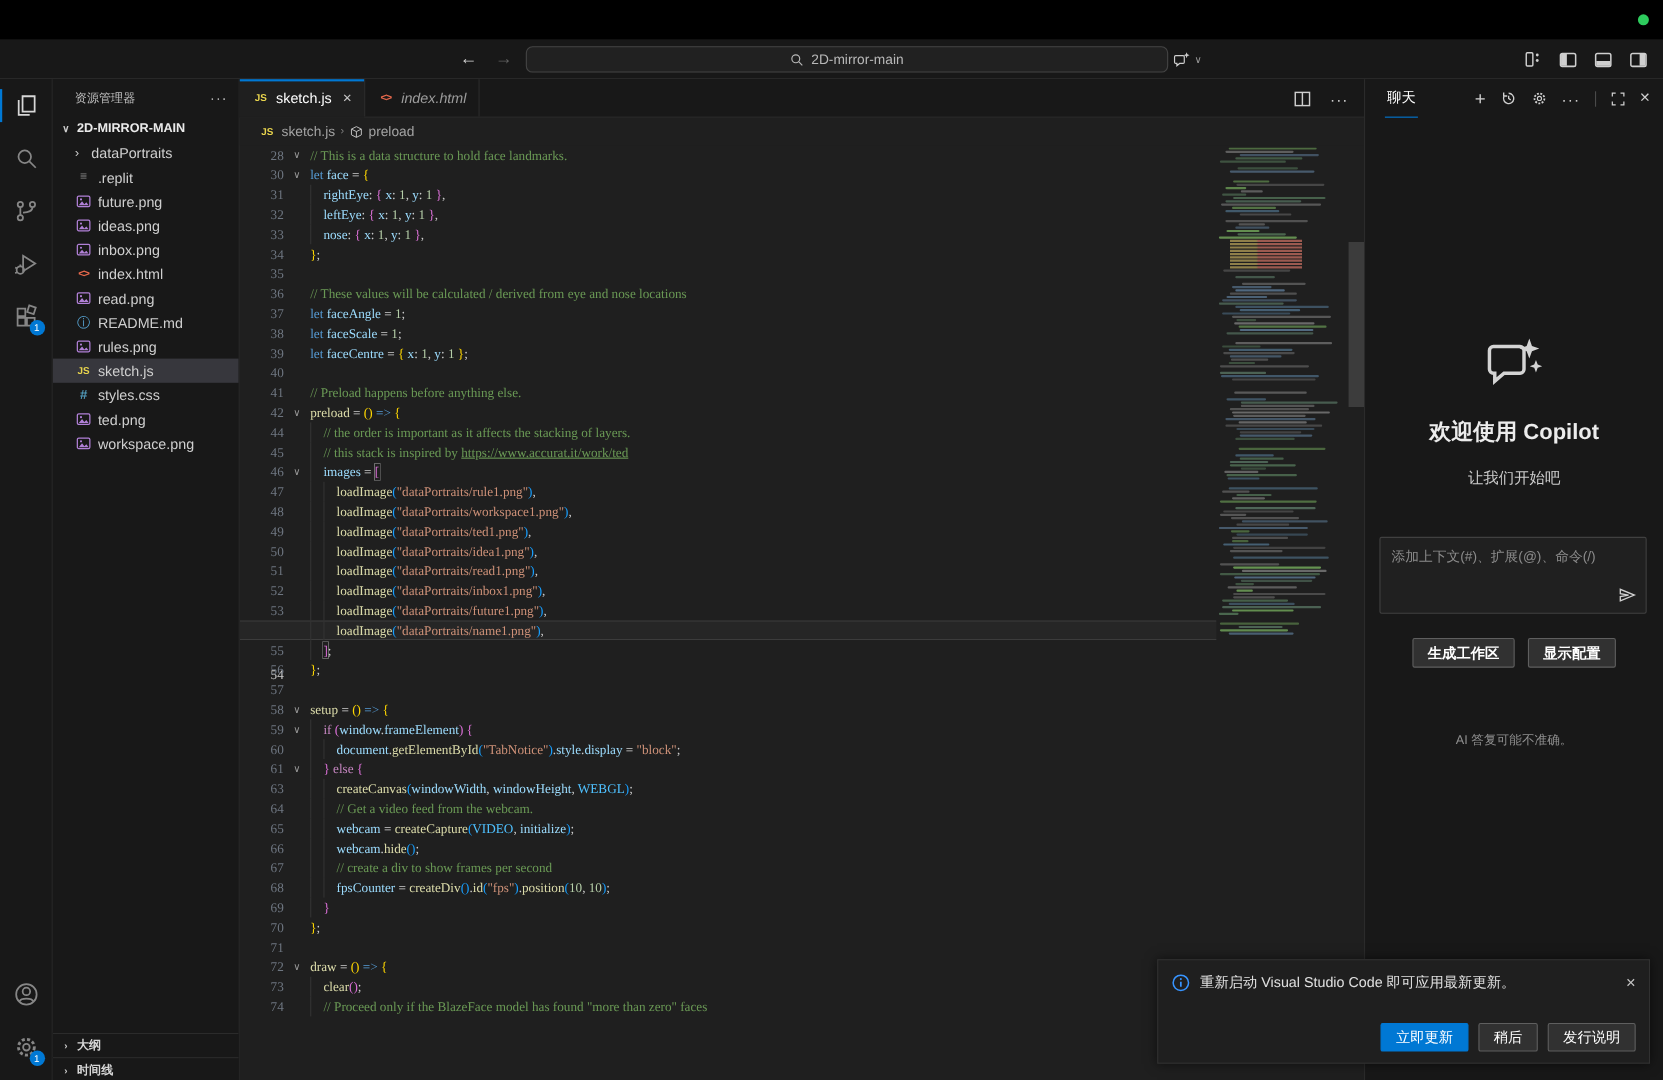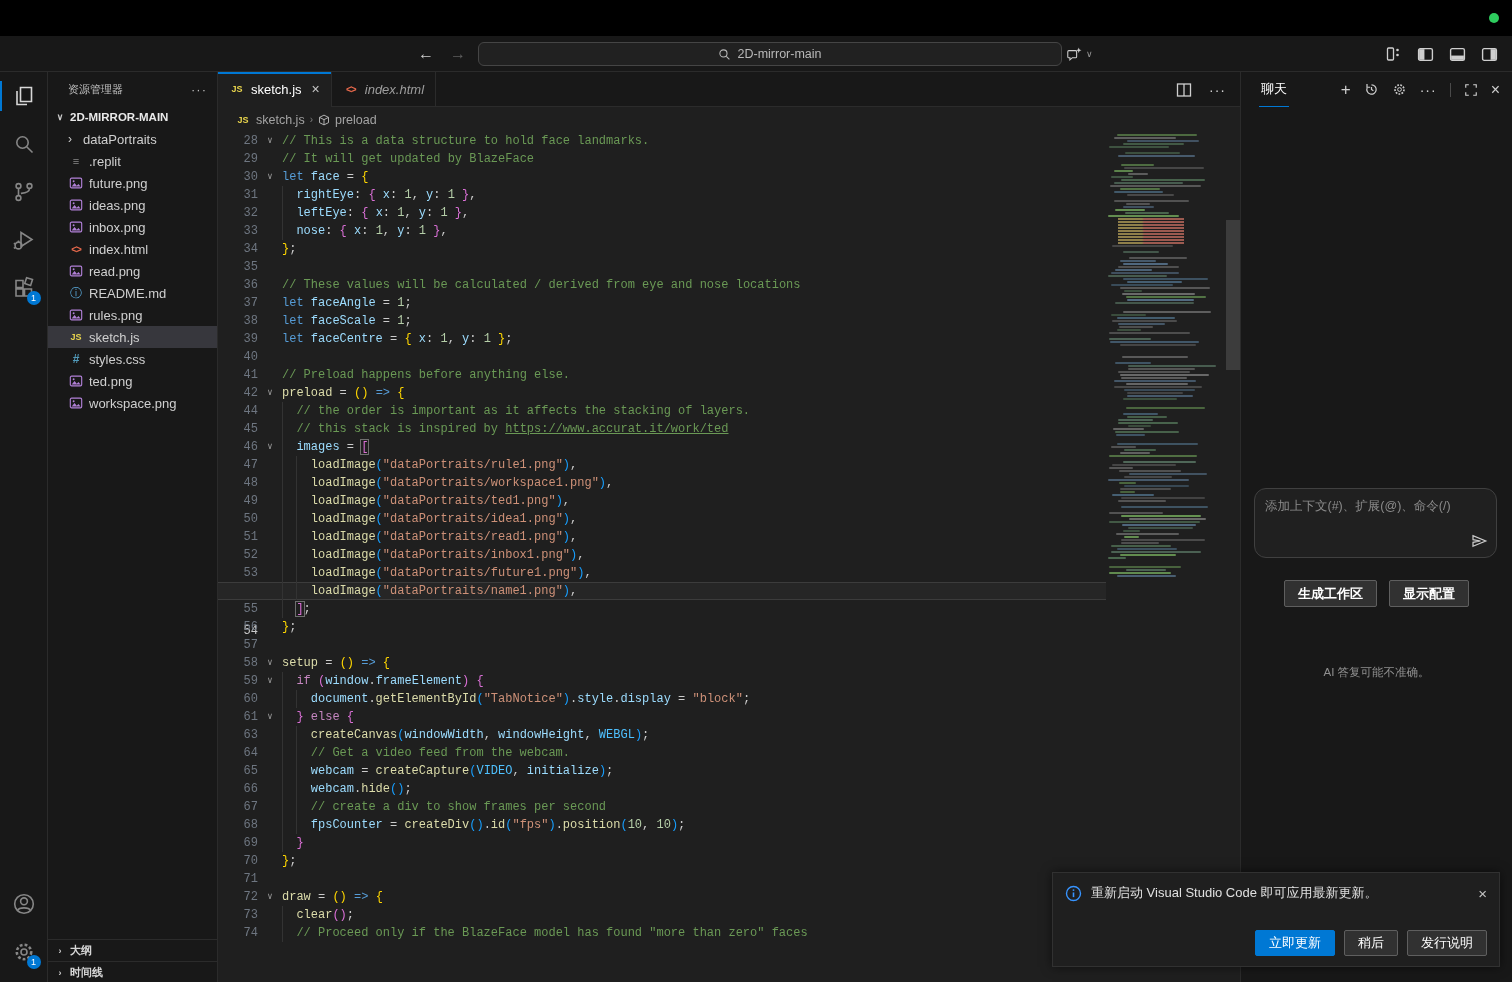--- a/index.html
+++ b/index.html
@@ -58,21 +58,21 @@
   .tab.active::before { content:""; position:absolute; top:0; left:0; right:0; height:1.5px; background:#0078d4; }
   .tab.active::after { content:""; position:absolute; bottom:-1px; left:0; right:0; height:1px; background:#1f1f1f; }
   .tab.preview .tab-label { font-style:italic; }
   .tab-close { font-size:14px; color:#c5c5c5; margin-left:4px; }
   .tab-actions { position:absolute; right:14px; top:0; height:35px; display:flex; align-items:center; gap:17px; color:#cfcfcf; }
   .more-dots { letter-spacing:1px; font-size:14px; color:#cfcfcf; }
 
   .breadcrumb { height:25px; display:flex; align-items:center; gap:5px; padding-left:17px; font-size:12.5px; color:#a3a3a3; flex:none; background:#1f1f1f; }
   .bc-sep { font-size:10px; color:#7e7e7e; }
 
-  .code { flex:1; position:relative; overflow:hidden; font-family:Liberation Mono, monospace; font-size:12px; line-height:18px; }
+  .code { flex:1; position:relative; overflow:hidden; font-family:Liberation Serif, serif; font-size:12px; line-height:18px; }
   .lines { position:absolute; top:0; left:0; right:134px; bottom:0; overflow:hidden; }
   .row { display:flex; height:18px; white-space:pre; }
   .row.cur { background:rgba(255,255,255,0.035); box-shadow:inset 0 1px 0 rgba(255,255,255,0.10), inset 0 -1px 0 rgba(255,255,255,0.10); }
   .gut { width:40px; text-align:right; color:#6e7681; flex:none; }
   .row.cur .gut { color:#c9c9c9;margin-top:40px; }
   .fold { width:24px; text-align:center; color:#9a9a9a; font-size:9px; flex:none; }
   .ctn { flex:1; }
   .guide { display:inline-block; width:2ch; border-left:1px solid #333333; }
   .tk-cm  { color:#6a9955; }
   .tk-kw  { color:#569cd6; }
@@ -97,21 +97,21 @@
   .chat { width:272px; background:#181818; border-left:1px solid #2b2b2b; position:relative; flex:none; }
   .chat-header { height:35px; display:flex; align-items:center; padding:0 12px 0 18px; }
   .chat-tab { height:35px; display:flex; align-items:center; font-size:13px; color:#ffffff; border-bottom:1.5px solid #0078d4; padding:0 2px; }
   .chat-icons { margin-left:auto; display:flex; align-items:center; gap:13px; color:#cfcfcf; }
   .chat-plus { font-size:17px; font-weight:400; }
   .chat-vsep { width:1px; height:14px; background:#4a4a4a; }
   .chat-x { font-size:16px; }
   .welcome { position:absolute; top:233px; left:0; right:0; text-align:center; }
   .welcome-title { margin-top:20px; font-size:20px; font-weight:700; color:#ececec; }
   .welcome-sub { margin-top:20px; font-size:14px; color:#cccccc; }
-  .chat-input { position:absolute; left:13px; top:416px; width:243px; height:70px; background:#202020; border:1px solid #404040; border-radius:12px; }
+  .chat-input { position:absolute; left:13px; top:416px; width:243px; height:70px; background:#202020; border:1px solid #404040; border-radius:2px; }
   .chat-input textarea { width:100%; height:100%; background:transparent; border:none; outline:none; resize:none; padding:9px 10px; font-size:12.5px; color:#ccc; font-family:"Liberation Sans",sans-serif; }
   .chat-input textarea::placeholder { color:#8b8b8b; }
   .send { position:absolute; right:8px; bottom:7px; }
   .chat-btns { position:absolute; top:508px; left:0; right:0; display:flex; justify-content:center; gap:12px; }
   .chat-btn { height:27px; padding:0 13px; background:#313131; border:1px solid #5f5f5f; border-radius:2px; color:#ffffff; font-size:13px; font-weight:700; font-family:"Liberation Sans",sans-serif; }
   .chat-disc { position:absolute; top:593px; left:0; right:0; text-align:center; font-size:11.5px; color:#8f8f8f; }
 
   
   .notif { position:absolute; right:12px; bottom:15px; width:448px; background:#1f1f1f; border:1px solid #313131; box-shadow:0 0 10px rgba(0,0,0,0.55); padding:11px 12px 10px 12px; z-index:40; }
   .notif-row1 { display:flex; align-items:center; gap:9px; font-size:13px; color:#e0e0e0; }
@@ -365,21 +365,20 @@
         <span>sketch.js</span>
         <span class="bc-sep">›</span>
         <svg class="ic" width="12" height="12" viewBox="0 0 16 16">
             <path d="M8 1.5l6 3v7l-6 3-6-3v-7zM2 4.5l6 3 6-3M8 7.5v7" fill="none" stroke="#c0c0c0" stroke-width="1.2"></path>
           </svg>
         <span>preload</span>
       </div>
       <div class="code">
         <div class="lines" id="code-lines">
             <div class="row"><span class="gut">28</span><span class="fold">∨</span><span class="ctn"><span class="tk-cm">// This is a data structure to hold face landmarks.</span></span></div>
-            <div class="row"><span class="gut">29</span><span class="fold"></span><span class="ctn"><span class="tk-cm">// It will get updated by BlazeFace</span></span></div>
             <div class="row"><span class="gut">30</span><span class="fold">∨</span><span class="ctn"><span class="tk-kw">let</span><span class="tk-pl"> </span><span class="tk-var">face</span><span class="tk-pl"> = </span><span class="tk-b1">{</span></span></div>
             <div class="row"><span class="gut">31</span><span class="fold"></span><span class="ctn"><span class="guide">&nbsp;</span><span class="tk-var">rightEye</span><span class="tk-pl">: </span><span class="tk-b2">{</span><span class="tk-pl"> </span><span class="tk-var">x</span><span class="tk-pl">: </span><span class="tk-num">1</span><span class="tk-pl">, </span><span class="tk-var">y</span><span class="tk-pl">: </span><span class="tk-num">1</span><span class="tk-pl"> </span><span class="tk-b2">}</span><span class="tk-pl">,</span></span></div>
             <div class="row"><span class="gut">32</span><span class="fold"></span><span class="ctn"><span class="guide">&nbsp;</span><span class="tk-var">leftEye</span><span class="tk-pl">: </span><span class="tk-b2">{</span><span class="tk-pl"> </span><span class="tk-var">x</span><span class="tk-pl">: </span><span class="tk-num">1</span><span class="tk-pl">, </span><span class="tk-var">y</span><span class="tk-pl">: </span><span class="tk-num">1</span><span class="tk-pl"> </span><span class="tk-b2">}</span><span class="tk-pl">,</span></span></div>
             <div class="row"><span class="gut">33</span><span class="fold"></span><span class="ctn"><span class="guide">&nbsp;</span><span class="tk-var">nose</span><span class="tk-pl">: </span><span class="tk-b2">{</span><span class="tk-pl"> </span><span class="tk-var">x</span><span class="tk-pl">: </span><span class="tk-num">1</span><span class="tk-pl">, </span><span class="tk-var">y</span><span class="tk-pl">: </span><span class="tk-num">1</span><span class="tk-pl"> </span><span class="tk-b2">}</span><span class="tk-pl">,</span></span></div>
             <div class="row"><span class="gut">34</span><span class="fold"></span><span class="ctn"><span class="tk-b1">}</span><span class="tk-pl">;</span></span></div>
             <div class="row"><span class="gut">35</span><span class="fold"></span><span class="ctn"></span></div>
             <div class="row"><span class="gut">36</span><span class="fold"></span><span class="ctn"><span class="tk-cm">// These values will be calculated / derived from eye and nose locations</span></span></div>
             <div class="row"><span class="gut">37</span><span class="fold"></span><span class="ctn"><span class="tk-kw">let</span><span class="tk-pl"> </span><span class="tk-var">faceAngle</span><span class="tk-pl"> = </span><span class="tk-num">1</span><span class="tk-pl">;</span></span></div>
             <div class="row"><span class="gut">38</span><span class="fold"></span><span class="ctn"><span class="tk-kw">let</span><span class="tk-pl"> </span><span class="tk-var">faceScale</span><span class="tk-pl"> = </span><span class="tk-num">1</span><span class="tk-pl">;</span></span></div>
             <div class="row"><span class="gut">39</span><span class="fold"></span><span class="ctn"><span class="tk-kw">let</span><span class="tk-pl"> </span><span class="tk-var">faceCentre</span><span class="tk-pl"> = </span><span class="tk-b1">{</span><span class="tk-pl"> </span><span class="tk-var">x</span><span class="tk-pl">: </span><span class="tk-num">1</span><span class="tk-pl">, </span><span class="tk-var">y</span><span class="tk-pl">: </span><span class="tk-num">1</span><span class="tk-pl"> </span><span class="tk-b1">}</span><span class="tk-pl">;</span></span></div>
@@ -588,20 +587,29 @@
               <circle cx="12" cy="12" r="3" stroke-width="1.6"></circle>
             </svg>
           <span class="more-dots">···</span>
           <span class="chat-vsep"></span>
           <svg class="ic" width="14" height="14" viewBox="0 0 16 16" fill="none" stroke="#cfcfcf" stroke-width="1.3">
               <path d="M2 5.5V2h3.5M10.5 2H14v3.5M14 10.5V14h-3.5M5.5 14H2v-3.5"></path>
             </svg>
           <span class="chat-x">×</span>
         </div>
       </div>
+      <div class="welcome">
+        <svg class="ic" width="58" height="54" viewBox="0 0 48 44" style="margin:0 auto;">
+            <path d="M8 8h20a3 3 0 0 1 3 3v14a3 3 0 0 1-3 3H16l-7 6v-6H8a3 3 0 0 1-3-3V11a3 3 0 0 1 3-3z" fill="none" stroke="#d4d4d4" stroke-width="2.6"></path>
+            <path d="M35 2l2 5.5L42.5 9.5 37 11.5 35 17l-2-5.5L27.5 9.5 33 7.5z" fill="#d4d4d4"></path>
+            <path d="M40 18l1.3 3.4 3.4 1.3-3.4 1.3L40 27.4l-1.3-3.4-3.4-1.3 3.4-1.3z" fill="#d4d4d4"></path>
+          </svg>
+        <div class="welcome-title">欢迎使用 Copilot</div>
+        <div class="welcome-sub">让我们开始吧</div>
+      </div>
       <div class="chat-input">
         <textarea placeholder="添加上下文(#)、扩展(@)、命令(/)" style=""></textarea>
         <svg class="ic send" width="18" height="18" viewBox="0 0 24 24" fill="none" stroke="#cfcfcf" stroke-width="1.6">
             <path d="M4 19l17-7L4 5v5.2l10 1.8-10 1.8z"></path>
           </svg>
       </div>
       <div class="chat-btns" id="chat-btns">
           <button class="chat-btn">生成工作区</button>
           <button class="chat-btn">显示配置</button>
         </div>

